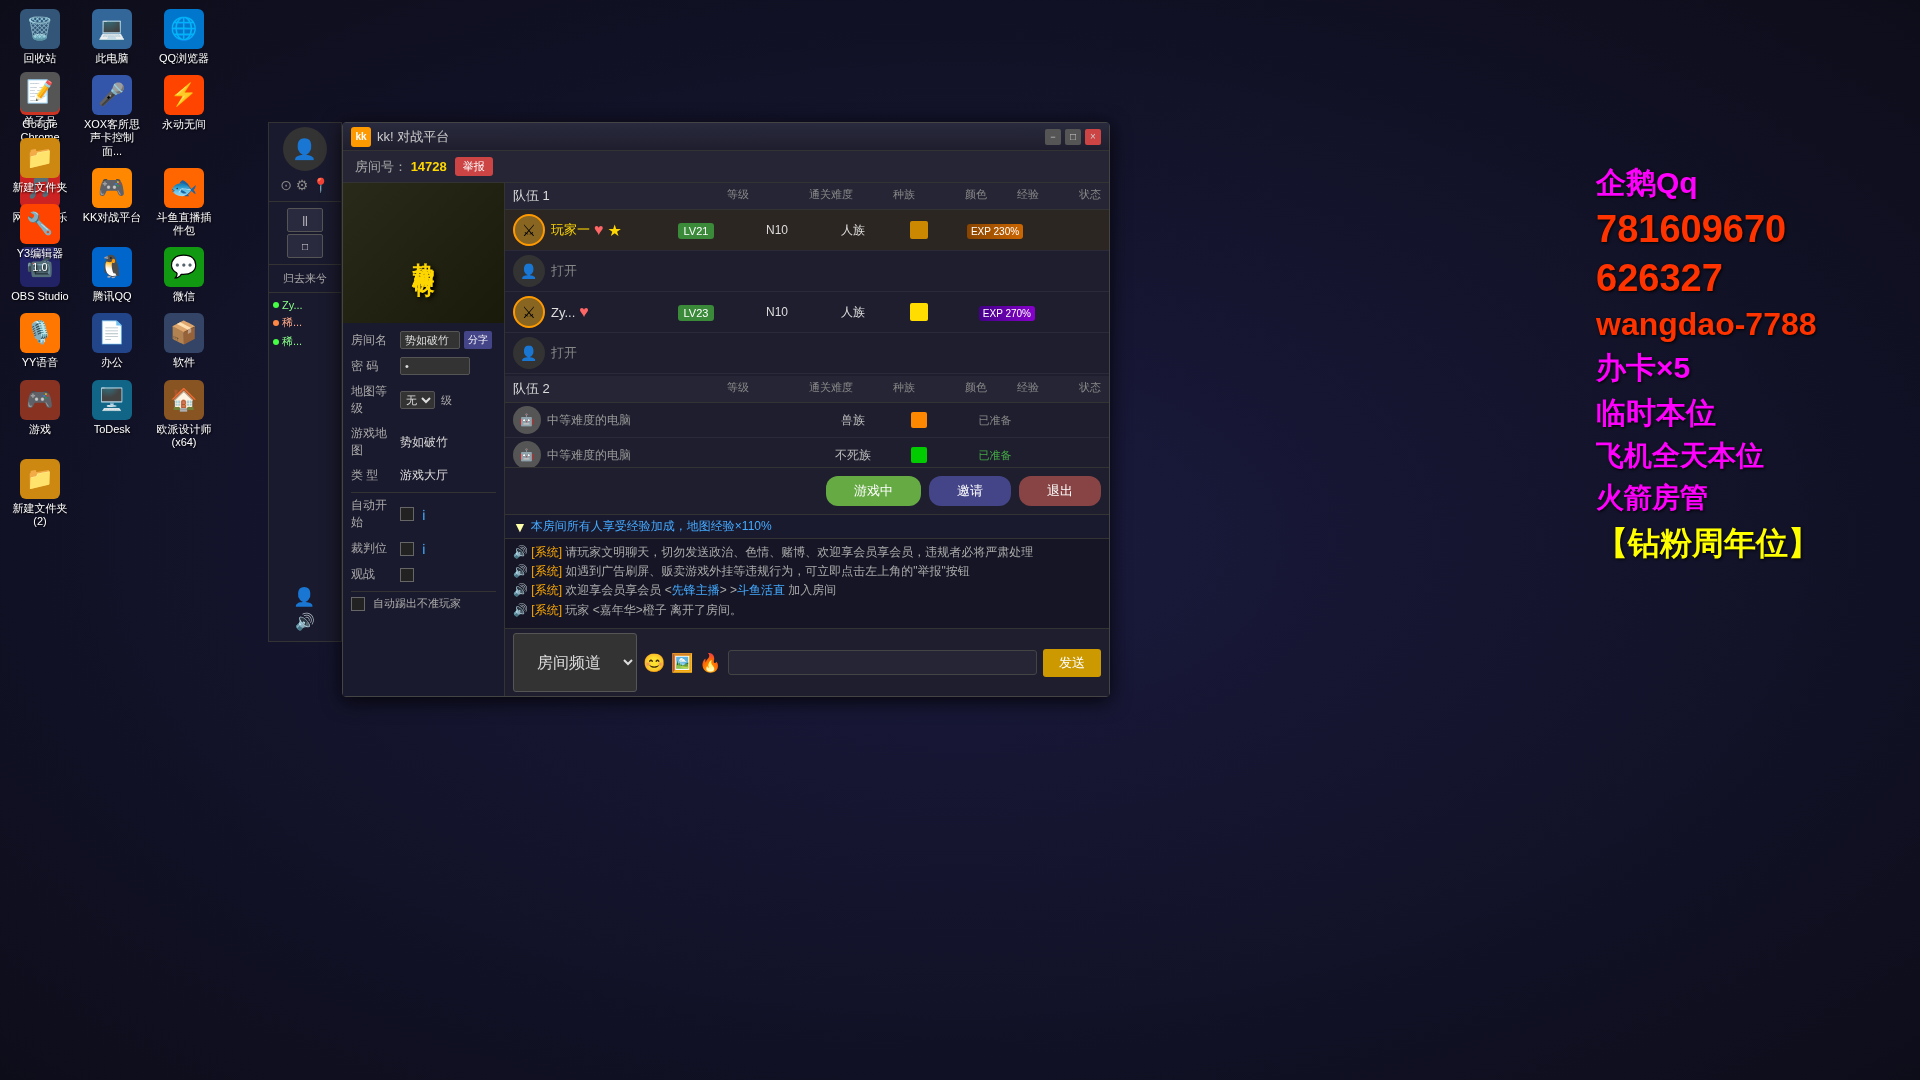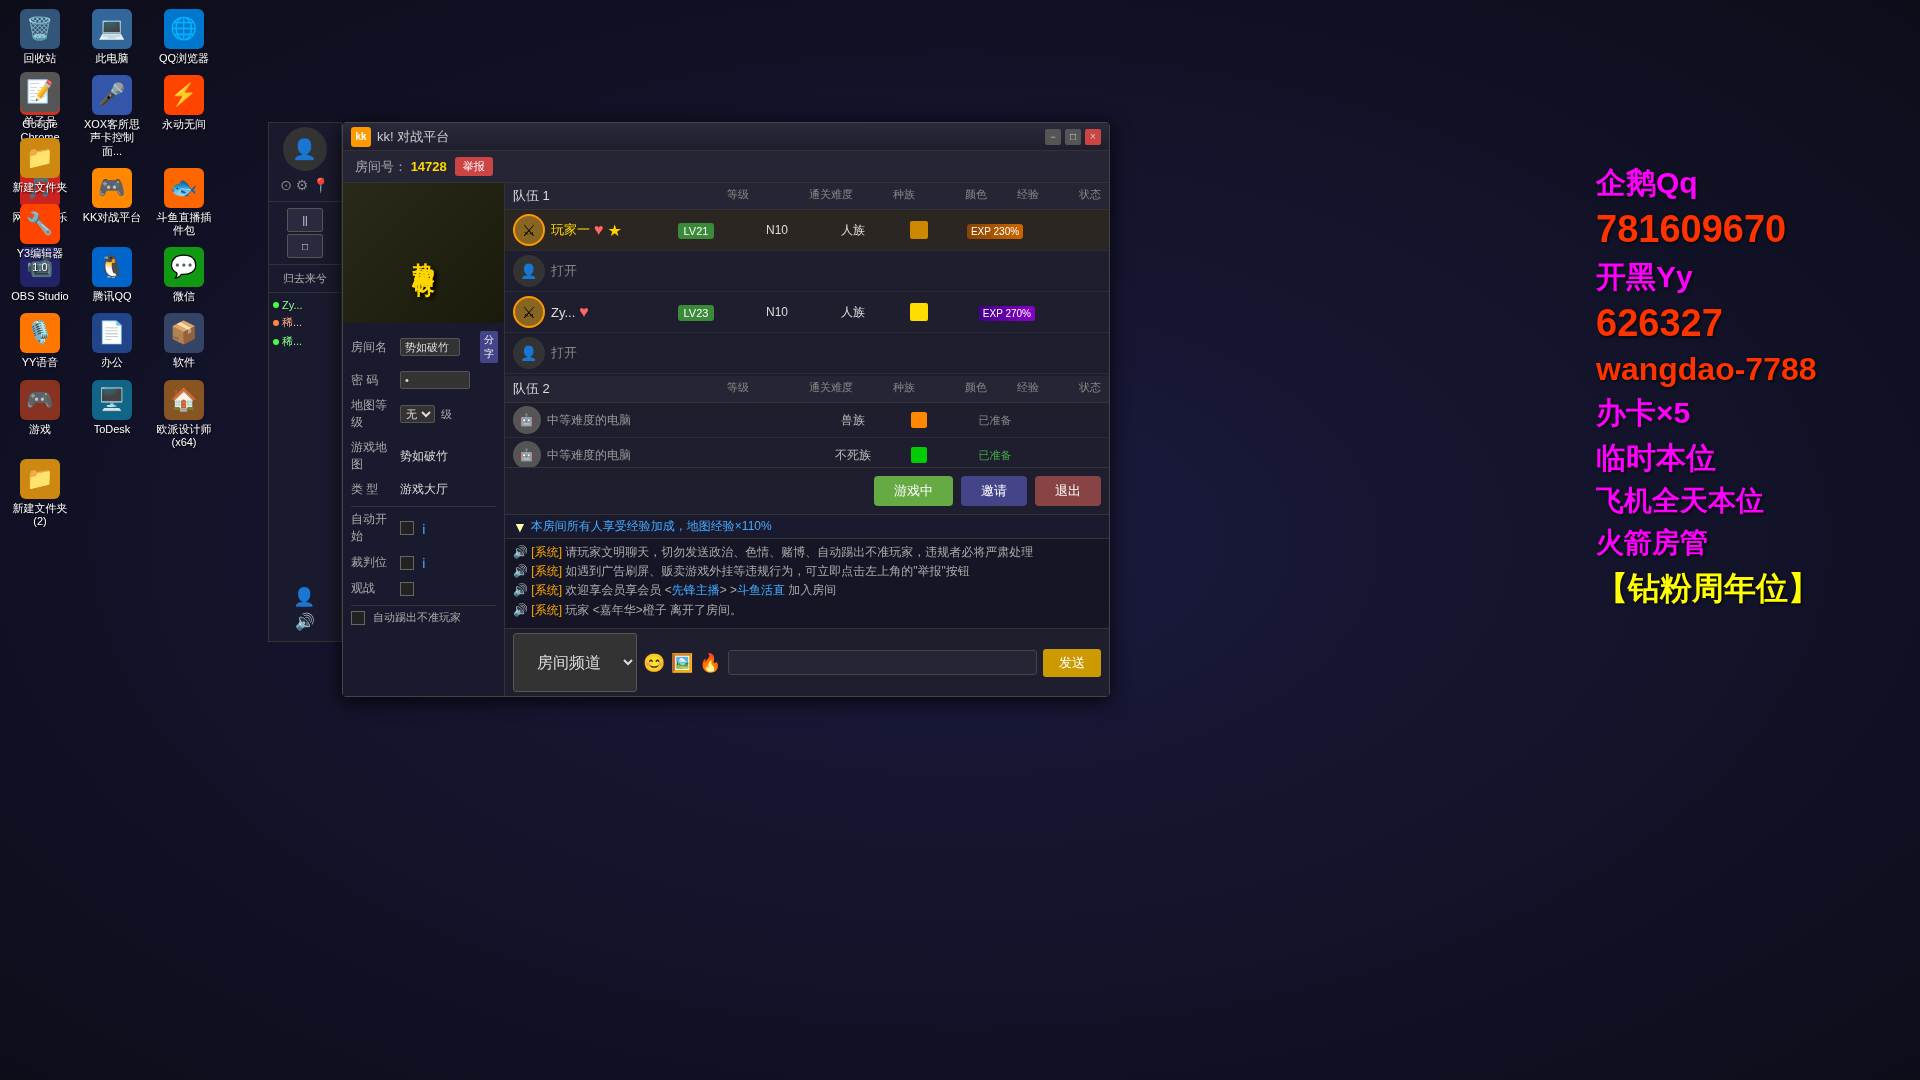--- a/index.html
+++ b/index.html
@@ -237,23 +237,23 @@
     .action-buttons {
       display: flex;
       justify-content: flex-end;
       gap: 8px;
       padding: 8px;
       background: #1e1e2e;
       border-top: 1px solid #333;
       flex-shrink: 0;
     }
     .action-btn {
-      padding: 6px 20px;
+      padding: 6px 28px;
       border: none;
-      border-radius: 4px;
+      border-radius: 12px;
       cursor: pointer;
       font-size: 13px;
       font-family: inherit;
     }
     .btn-playing {
       background: #6a4;
       color: white;
     }
     .btn-invite {
       background: #448;
@@ -494,21 +494,21 @@
       <div class="left-sidebar">
 
         <div class="game-preview">
           <div class="game-preview-text">势如破竹</div>
         </div>
 
         <div class="room-settings">
           <div class="setting-row">
             <span class="setting-label">房间名</span>
             <input class="setting-input" type="text" value="势如破竹" style="width: 60px;">
-            <button style="background:#448; color:white; border:none; font-size:10px; padding:2px 4px; cursor:pointer; border-radius:2px;margin-left:16px;">分字</button>
+            <button style="background:#448; color:white; border:none; font-size:10px; padding:2px 4px; cursor:pointer; border-radius:2px;">分字</button>
           </div>
           <div class="setting-row">
             <span class="setting-label">密 码</span>
             <input class="setting-input" type="password" value="●" style="width: 70px;">
           </div>
           <div class="setting-row">
             <span class="setting-label">地图等级</span>
             <select class="setting-select">
               <option>无</option>
             </select>
@@ -679,21 +679,21 @@
           <div style="color:#4af; font-size:12px; display:flex; align-items:center; gap:4px;">
             <span style="color:#ffa; font-size:14px;">▼</span>
             <span>本房间所有人享受经验加成，地图经验×110%</span>
           </div>
         </div>
 
         <div class="chat-area">
           <div class="chat-line">
             <span style="color:#ffa;">🔊</span>
             <span style="color:#fa0;">[系统]</span>
-            <span>请玩家文明聊天，切勿发送政治、色情、赌博、自动踢出不准玩家，违规者必将严肃处理</span>
+            <span>请玩家文明聊天，切勿发送政治、色情、赌博、欢迎享会员享会员，违规者必将严肃处理</span>
           </div>
           <div class="chat-line">
             <span style="color:#ffa;">🔊</span>
             <span style="color:#fa0;">[系统]</span>
             <span>如遇到广告刷屏、贩卖游戏外挂等违规行为，可立即点击左上角的"举报"按钮</span>
           </div>
           <div class="chat-line">
             <span style="color:#ffa;">🔊</span>
             <span style="color:#fa0;">[系统]</span>
             <span>欢迎享会员享会员 &lt;</span><span style="color:#4af; cursor:pointer;">先锋主播</span><span>&gt; &gt;</span><span style="color:#4af; cursor:pointer;">斗鱼活直</span><span> 加入房间</span>
@@ -716,21 +716,20 @@
           <button class="send-btn">发送</button>
         </div>
 
       </div>
     </div>
   </div>
 
   <div class="ads-overlay">
     <div style="font-size:30px; font-weight:bold; color:#ff00ff; line-height:1.5; text-shadow:1px 1px 3px black;">企鹅Qq</div>
     <div style="font-size:38px; font-weight:bold; color:#ff3300; line-height:1.3; text-shadow:1px 1px 3px black;">781609670</div>
-    <div style="font-size:30px; font-weight:bold; color:#ff00ff; line-height:1.5; text-shadow:1px 1px 3px black;">开黑Yy</div>
     <div style="font-size:38px; font-weight:bold; color:#ff3300; line-height:1.3; text-shadow:1px 1px 3px black;">626327</div>
     <div style="font-size:32px; font-weight:bold; color:#ff3300; line-height:1.3; text-shadow:1px 1px 3px black;">wangdao-7788</div>
     <div style="font-size:30px; font-weight:bold; color:#ff00ff; line-height:1.5; text-shadow:1px 1px 3px black;">办卡×5</div>
     <div style="font-size:30px; font-weight:bold; color:#ff00ff; line-height:1.5; text-shadow:1px 1px 3px black;">临时本位</div>
     <div style="font-size:28px; font-weight:bold; color:#ff00ff; line-height:1.5; text-shadow:1px 1px 3px black;">飞机全天本位</div>
     <div style="font-size:28px; font-weight:bold; color:#ff00ff; line-height:1.5; text-shadow:1px 1px 3px black;">火箭房管</div>
     <div style="font-size:32px; font-weight:bold; color:#ffff00; line-height:1.5; text-shadow:1px 1px 3px black;">【钻粉周年位】</div>
   </div>
 
 </div>

